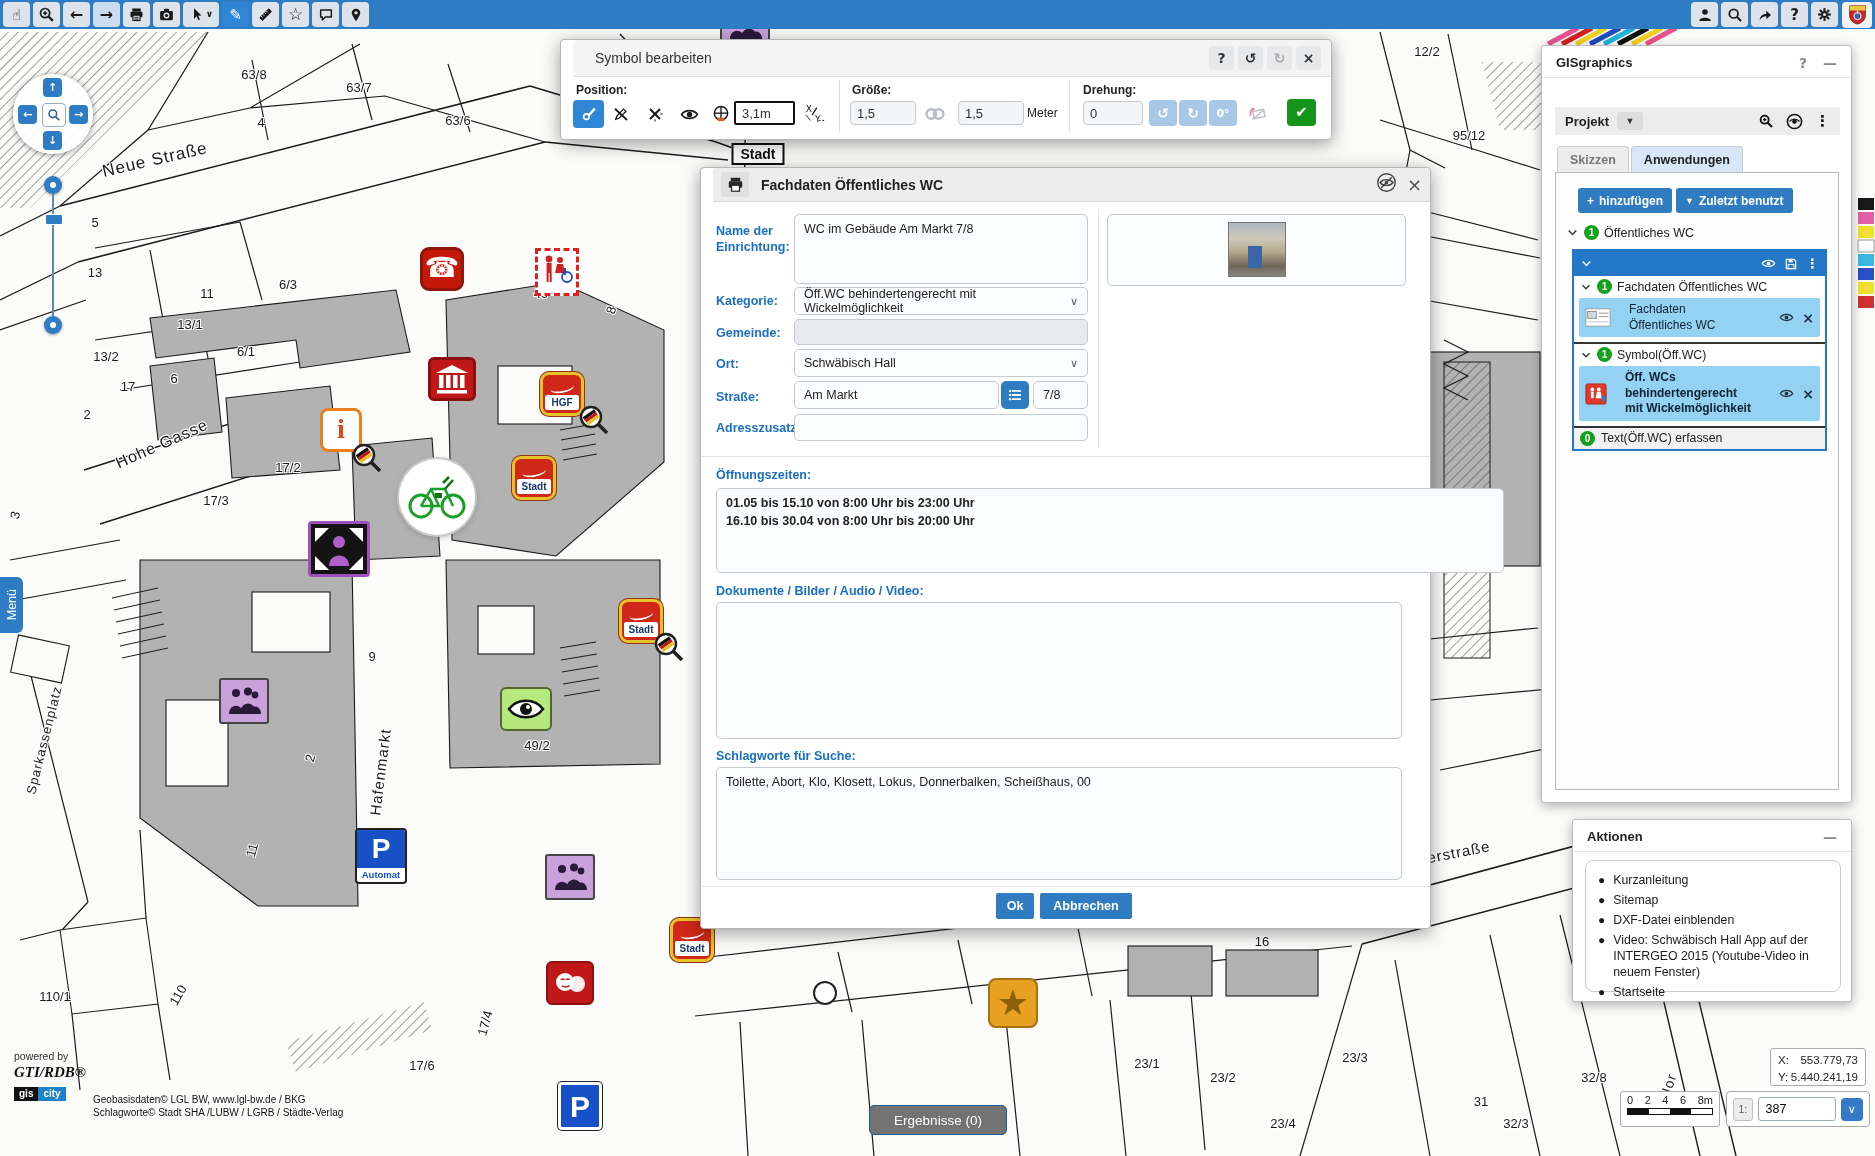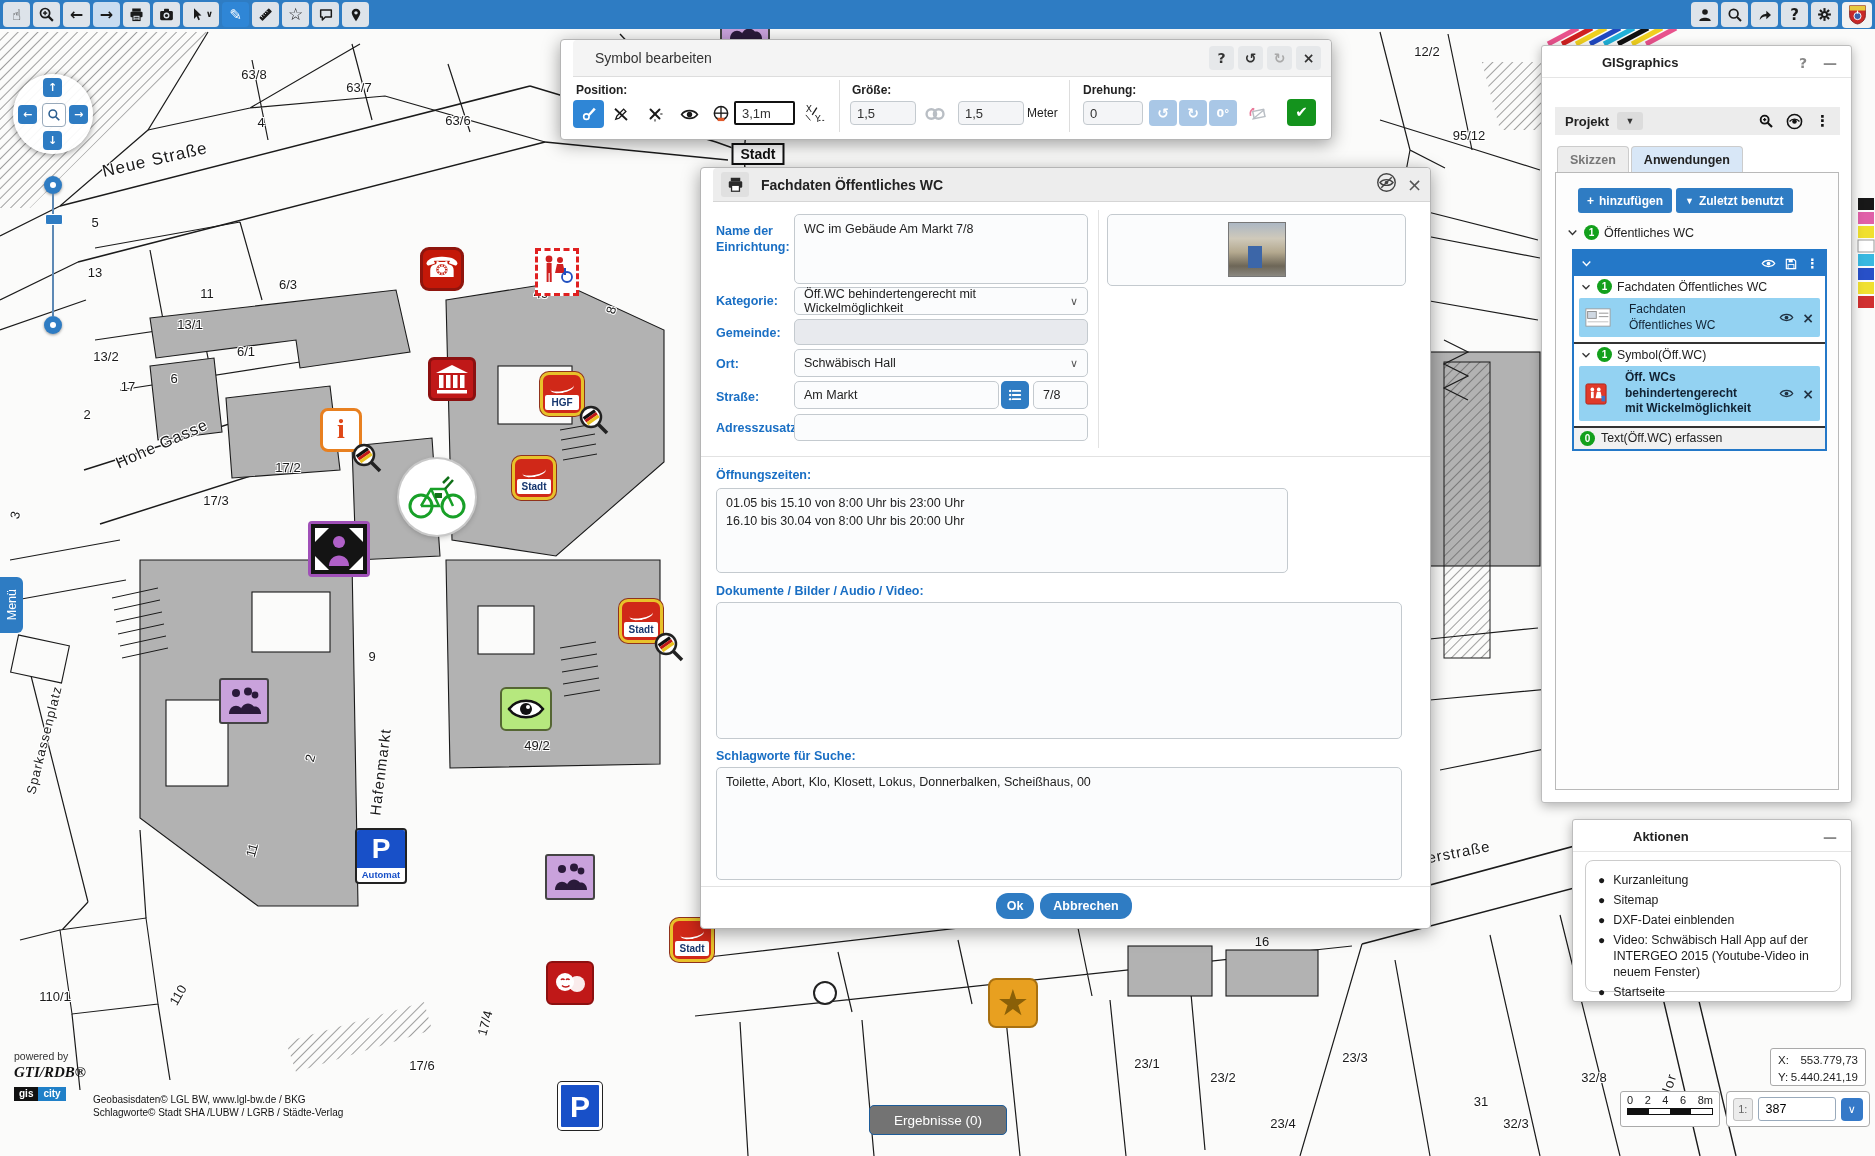--- a/index.html
+++ b/index.html
@@ -51,33 +51,33 @@
   .fd-label{position:absolute;font:700 12.5px/1.25 "Liberation Sans",sans-serif;color:#1a6fc4;width:76px;}
   .fd-box{position:absolute;background:#fbfcfd;border:1px solid #c4cacf;border-radius:5px;
           font:12.5px/1.4 "Liberation Sans",sans-serif;color:#222;padding:6px 9px;box-sizing:border-box;
           resize:none;outline:none;white-space:pre-line;overflow:hidden;}
   .fd-box.dis{background:#e8eaee;}
   .fd-select{position:absolute;background:#fbfcfd;border:1px solid #c4cacf;border-radius:5px;display:flex;
              align-items:center;font:12.5px "Liberation Sans",sans-serif;color:#222;padding:0 9px;box-sizing:border-box;cursor:pointer;}
   .fd-select .chev{margin-left:auto;color:#555;font-size:11px;}
   .fd-div-v{position:absolute;width:1px;background:#e2e2e2;}
   .fd-div-h{position:absolute;height:1px;background:#e2e2e2;left:0;right:0;}
-  .fd-btn{position:absolute;background:#2f7cc3;color:#fff;border:none;border-radius:12px;
+  .fd-btn{position:absolute;background:#2f7cc3;color:#fff;border:none;border-radius:2px;
           font:700 12.5px "Liberation Sans",sans-serif;cursor:pointer;display:flex;align-items:center;justify-content:center;}
   #fd-photo-box{position:absolute;left:406px;top:46px;width:297px;height:70px;border:1px solid #c4cacf;border-radius:5px;background:#fbfcfd;}
   #fd-photo{position:absolute;left:120px;top:7px;width:58px;height:55px;
             background:linear-gradient(180deg,#aab6c4 0%,#cfc9ba 30%,#b4a98f 55%,#6d6657 80%,#8d8b84 100%);
             box-shadow:inset 0 0 0 1px #777;}
   #fd-photo:after{content:"";position:absolute;left:20px;top:24px;width:14px;height:22px;background:#3c66a8;}
   .list-btn{position:absolute;background:#2f7cc3;border-radius:5px;display:flex;align-items:center;justify-content:center;cursor:pointer;}
   
   #gis-panel{position:absolute;left:1541px;top:45px;width:311px;height:758px;background:#fff;
              border:1px solid #bdbdbd;border-radius:3px;box-shadow:0 3px 12px rgba(0,0,0,.3);z-index:25;box-sizing:border-box;}
   .panel-title{display:flex;align-items:center;padding:9px 14px 7px;border-bottom:1px solid #e5e5e5;}
-  .panel-title .t{font:700 13px "Liberation Sans",sans-serif;color:#222;margin-left:46px;}
+  .panel-title .t{font:700 13px "Liberation Sans",sans-serif;color:#222;}
   .panel-title .sp{margin-left:auto;display:flex;gap:16px;color:#888;font:700 14px/1 "DejaVu Sans",sans-serif;}
   #proj-bar{position:absolute;left:13px;top:61px;width:285px;height:28px;background:#ececec;display:flex;align-items:center;padding:0 10px;box-sizing:border-box;}
   #proj-bar .lbl{font:700 13px "Liberation Sans",sans-serif;color:#222;}
   #proj-drop{width:26px;height:18px;background:#dcdcdc;border-radius:3px;margin-left:8px;display:flex;align-items:center;justify-content:center;font-size:9px;color:#333;cursor:pointer;}
   #proj-bar .sp{margin-left:auto;display:flex;gap:12px;align-items:center;}
   .tabs{position:absolute;left:15px;top:100px;display:flex;gap:2px;}
   .tab{padding:6px 12px;font:700 12.5px "Liberation Sans",sans-serif;color:#777;background:#ededed;
        border:1px solid #ccc;border-bottom:none;border-radius:4px 4px 0 0;cursor:pointer;}
   .tab.active{background:#d8e7f7;color:#222;}
   #gis-content{position:absolute;left:13px;top:126px;width:284px;height:618px;border:1px solid #b9b9b9;background:#fdfdfd;box-sizing:border-box;}
@@ -803,21 +803,21 @@
     </span>
     <input class="fd-box" style="left: 332px; top: 213px; width: 55px; height: 28px;" value="7/8">
     <span class="fd-label" style="left:15px;top:253px;">Adresszusatz:</span>
     <input class="fd-box" style="left: 93px; top: 246px; width: 294px; height: 27px;" value="">
     <div class="fd-div-v" style="left:397px;top:42px;height:238px;"></div>
     <div id="fd-photo-box">
         <div id="fd-photo"></div>
       </div>
     <div class="fd-div-h" style="top:288px;"></div>
     <span class="fd-label" style="left:15px;top:300px;width:300px;">Öffnungszeiten:</span>
-    <textarea class="fd-box" style="left: 15px; top: 320px; width: 572px; height: 85px;">01.05 bis 15.10 von 8:00 Uhr bis 23:00 Uhr
+    <textarea class="fd-box" style="left: 15px; top: 320px; width: 788px; height: 85px; font-weight: bold;">01.05 bis 15.10 von 8:00 Uhr bis 23:00 Uhr
 16.10 bis 30.04 von 8:00 Uhr bis 20:00 Uhr</textarea>
     <span class="fd-label" style="left:15px;top:416px;width:300px;">Dokumente / Bilder / Audio / Video:</span>
     <div class="fd-box" style="left:15px;top:434px;width:686px;height:137px;"></div>
     <span class="fd-label" style="left:15px;top:581px;width:300px;">Schlagworte für Suche:</span>
     <textarea class="fd-box" style="left: 15px; top: 599px; width: 686px; height: 113px;">Toilette, Abort, Klo, Klosett, Lokus, Donnerbalken, Scheißhaus, 00</textarea>
     <div class="fd-div-h" style="top:718px;"></div>
     <button class="fd-btn" style="left:295px;top:725px;width:38px;height:26px;">Ok</button>
     <button class="fd-btn" style="left:339px;top:725px;width:92px;height:26px;">Abbrechen</button>
   </div>
 

